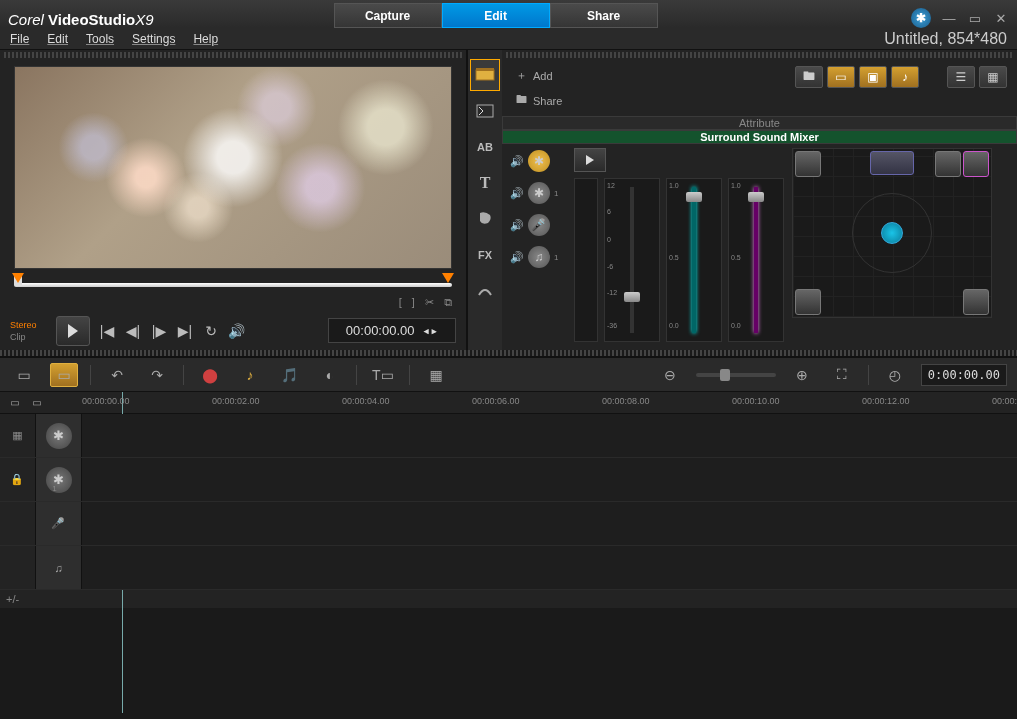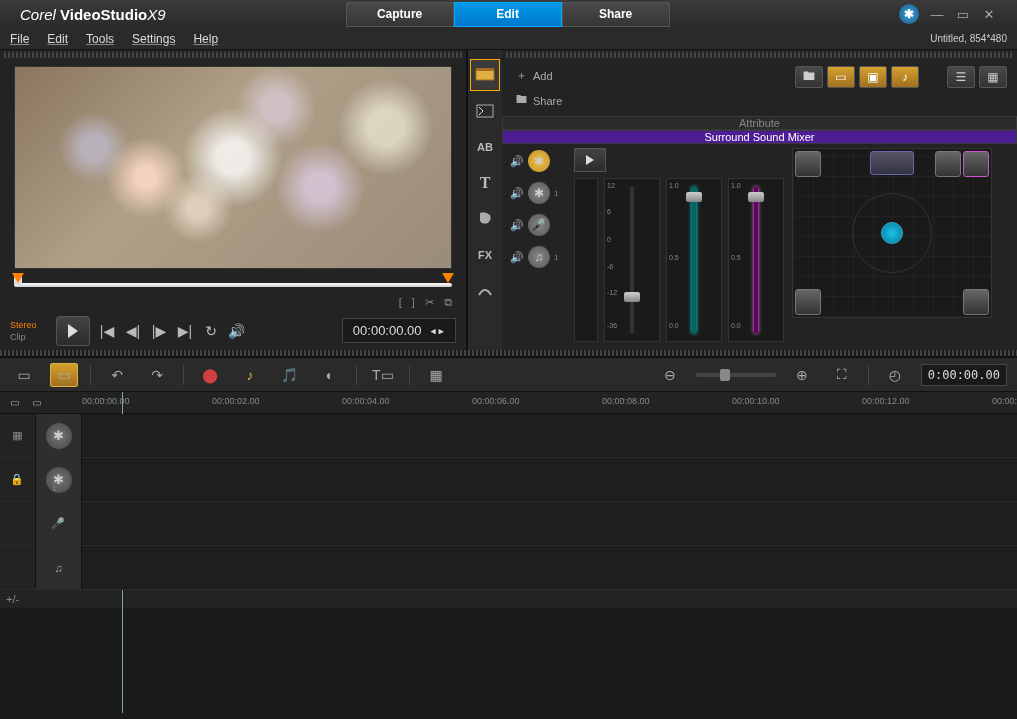--- a/index.html
+++ b/index.html
@@ -1,30 +1,30 @@
 <!DOCTYPE html>
 <html><head>
 <meta charset="utf-8">
 <style>
 * { margin: 0; padding: 0; box-sizing: border-box; font-family: Arial, sans-serif; user-select: none; }
 body { background: #1a1a1a; width: 1017px; height: 719px; overflow: hidden; color: #ccc; font-size: 11px; }
 
-.titlebar { height: 28px; background: linear-gradient(#3a3a3a, #2a2a2a); display: flex; align-items: center; padding: 0 20px; color: #fff; }
+.titlebar { height: 28px; background: linear-gradient(#3a3a3a, #2a2a2a); display: flex; align-items: flex-end; padding: 0 8px; color: #fff; }
 .app-title { font-size: 15px; font-style: italic; }
 .app-title .bold { font-weight: bold; font-style: normal; }
 .mode-tabs { display: flex; margin-left: 180px; }
 .mode-tab { width: 108px; height: 25px; display: flex; align-items: center; justify-content: center; background: linear-gradient(#4a4a4a,#353535); border: 1px solid #555; font-size: 12px; font-weight: bold; color: #fff; cursor: pointer; }
 .mode-tab.active { background: linear-gradient(#0099e5,#0077cc); border-color: #00aaff; }
 .window-controls { margin-left: auto; display: flex; gap: 10px; align-items: center; }
 .win-icon { width: 16px; height: 16px; cursor: pointer; display: flex; align-items: center; justify-content: center; color: #aaa; font-size: 13px; }
 .help-circle { width: 20px; height: 20px; border-radius: 50%; background: radial-gradient(#3a9fd8,#1a5a88); color: #fff; font-weight: bold; font-size: 12px; display: flex; align-items: center; justify-content: center; }
 
 .menubar { height: 22px; background: #2a2a2a; display: flex; align-items: center; padding: 0 10px; gap: 18px; border-bottom: 1px solid #111; justify-content: space-between; }
 .menu-item { text-decoration: underline; text-decoration-color: #888; cursor: pointer; font-size: 12px; color: #ddd; }
-.title-status { margin-left: auto; color: #ccc; font-size: 10px; }
+.title-status { margin-left: auto; color: #ccc; font-size: 16px; }
 
 .workspace { display: flex; height: 300px; }
 .preview-panel { width: 468px; background: #232323; display: flex; flex-direction: column; border-right: 2px solid #111; }
 .dots-row { height: 6px; background: repeating-linear-gradient(90deg,#444 0 2px,transparent 2px 4px); margin: 2px 4px; }
 .preview-frame { margin: 6px 14px 2px 14px; height: 210px; background: #000; border: 1px solid #333; position: relative; overflow: hidden; }
 .bokeh { width: 100%; height: 100%; background: radial-gradient(circle at 30% 55%, rgba(255,220,200,0.85) 10px, transparent 40px),
   radial-gradient(circle at 50% 45%, rgba(255,255,255,0.8) 16px, transparent 50px),
   radial-gradient(circle at 70% 60%, rgba(230,210,240,0.7) 14px, transparent 45px),
   radial-gradient(circle at 18% 40%, rgba(200,200,230,0.6) 12px, transparent 35px),
   radial-gradient(circle at 85% 30%, rgba(255,255,230,0.6) 18px, transparent 48px),
@@ -36,35 +36,35 @@
 .scrub-marker { position: absolute; top: -2px; width: 0; height: 0; border-left: 6px solid transparent; border-right: 6px solid transparent; }
 .scrub-marker.start { left: -2px; border-top: 10px solid #ff8000; }
 .scrub-marker.end { right: -2px; border-top: 10px solid #ff8000; }
 .scrub-head { position: absolute; left: 0; top: -2px; width: 8px; height: 12px; background: #ddd; }
 .player-controls { display: flex; align-items: center; padding: 2px 10px; height: 40px; }
 .mode-labels { font-size: 9px; color: #888; width: 42px; line-height: 12px; }
 .mode-labels .active { color: #ff8000; }
 .play-btn { width: 34px; height: 30px; background: linear-gradient(#444,#2a2a2a); border: 1px solid #555; border-radius: 3px; display: flex; align-items: center; justify-content: center; cursor: pointer; margin: 0 4px; }
 .play-tri { width: 0; height: 0; border-left: 10px solid #ddd; border-top: 7px solid transparent; border-bottom: 7px solid transparent; }
 .pc-icon { width: 20px; height: 20px; display: flex; align-items: center; justify-content: center; color: #bbb; cursor: pointer; font-size: 14px; margin: 0 3px; }
-.timecode-box { margin-left: auto; background: #1a1a1a; border: 1px solid #444; padding: 4px 10px; font-family: monospace; font-size: 13px; color: #ddd; }
+.timecode-box { margin-left: auto; background: #1a1a1a; border: 1px solid #444; padding: 4px 17px; font-family: monospace; font-size: 13px; color: #ddd; }
 
 .library-panel { flex: 1; background: #232323; display: flex; }
 .lib-sidebar { width: 34px; background: #2a2a2a; display: flex; flex-direction: column; padding-top: 8px; gap: 2px; }
 .lib-tab { height: 32px; display: flex; align-items: center; justify-content: center; cursor: pointer; border: 1px solid transparent; margin: 1px 2px; font-size: 11px; font-weight: bold; color: #bbb; }
 .lib-tab.active { background: #3a3a3a; border-color: #ffaa00; }
 .lib-content { flex: 1; display: flex; flex-direction: column; }
 .lib-top { height: 56px; padding: 6px 10px; display: flex; gap: 16px; align-items: flex-start; }
 .lib-btn-row { display: flex; gap: 4px; }
 .lib-action { display: flex; align-items: center; gap: 6px; color: #aaa; font-size: 11px; cursor: pointer; padding: 2px 4px; }
 .lib-iconbtn { width: 28px; height: 22px; background: linear-gradient(#4a4a4a,#333); border: 1px solid #555; border-radius: 2px; display: flex; align-items: center; justify-content: center; cursor: pointer; font-size: 12px; }
 .lib-iconbtn.gold { background: linear-gradient(#d4a030,#a07020); color: #fff; }
 .lib-tabs2 { display: flex; height: 24px; border-bottom: 1px solid #444; flex-direction: column; }
 .lib-tab2 { flex: 1; display: flex; align-items: center; justify-content: center; background: #2a2a2a; color: #888; font-size: 11px; cursor: pointer; border: 1px solid #3a3a3a; }
-.lib-tab2.active { background: #4c1d95; color: #fff; font-weight: normal; }
+.lib-tab2.active { background: #14532d; color: #fff; font-weight: bold; }
 
 .mixer-area { flex: 1; display: flex; padding: 8px; gap: 8px; }
 .track-toggles { width: 56px; display: flex; flex-direction: column; gap: 6px; }
 .track-toggle { display: flex; align-items: center; gap: 4px; height: 26px; }
 .speaker-ico { width: 14px; color: #ccc; }
 .track-circle { width: 22px; height: 22px; border-radius: 50%; display: flex; align-items: center; justify-content: center; font-size: 12px; }
 .t-gold { background: radial-gradient(#f0c050,#c09020); }
 .t-gray { background: radial-gradient(#888,#555); }
 .stereo-section { width: 210px; display: flex; flex-direction: column; }
 .stereo-header { display: flex; gap: 8px; height: 24px; margin-bottom: 6px; }

